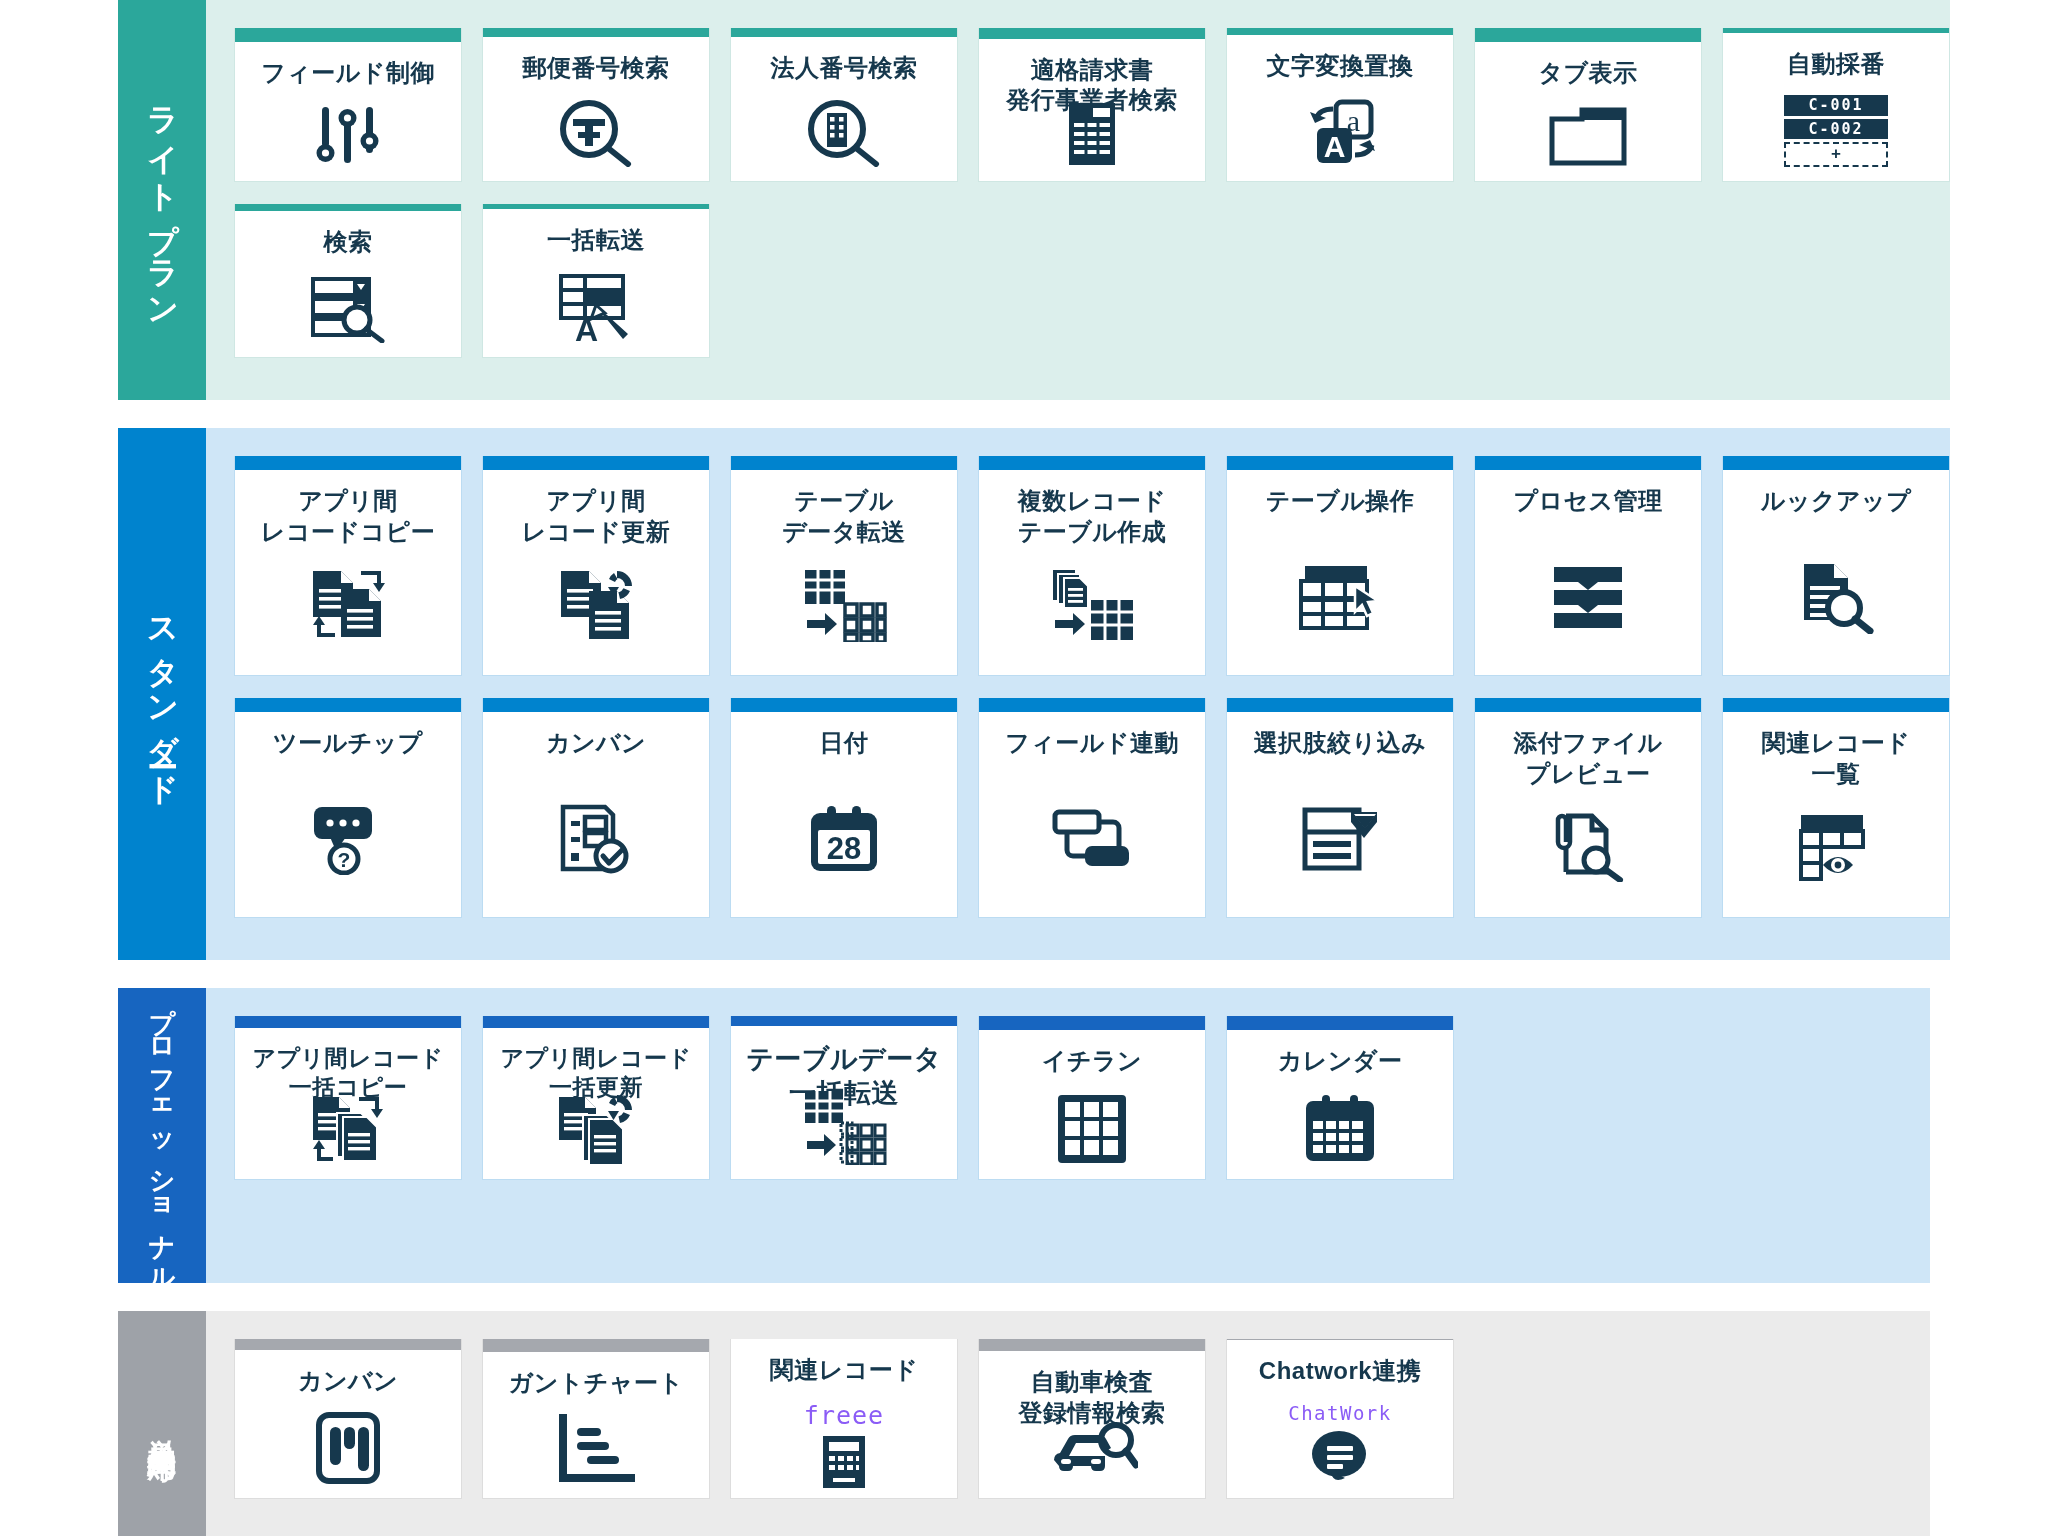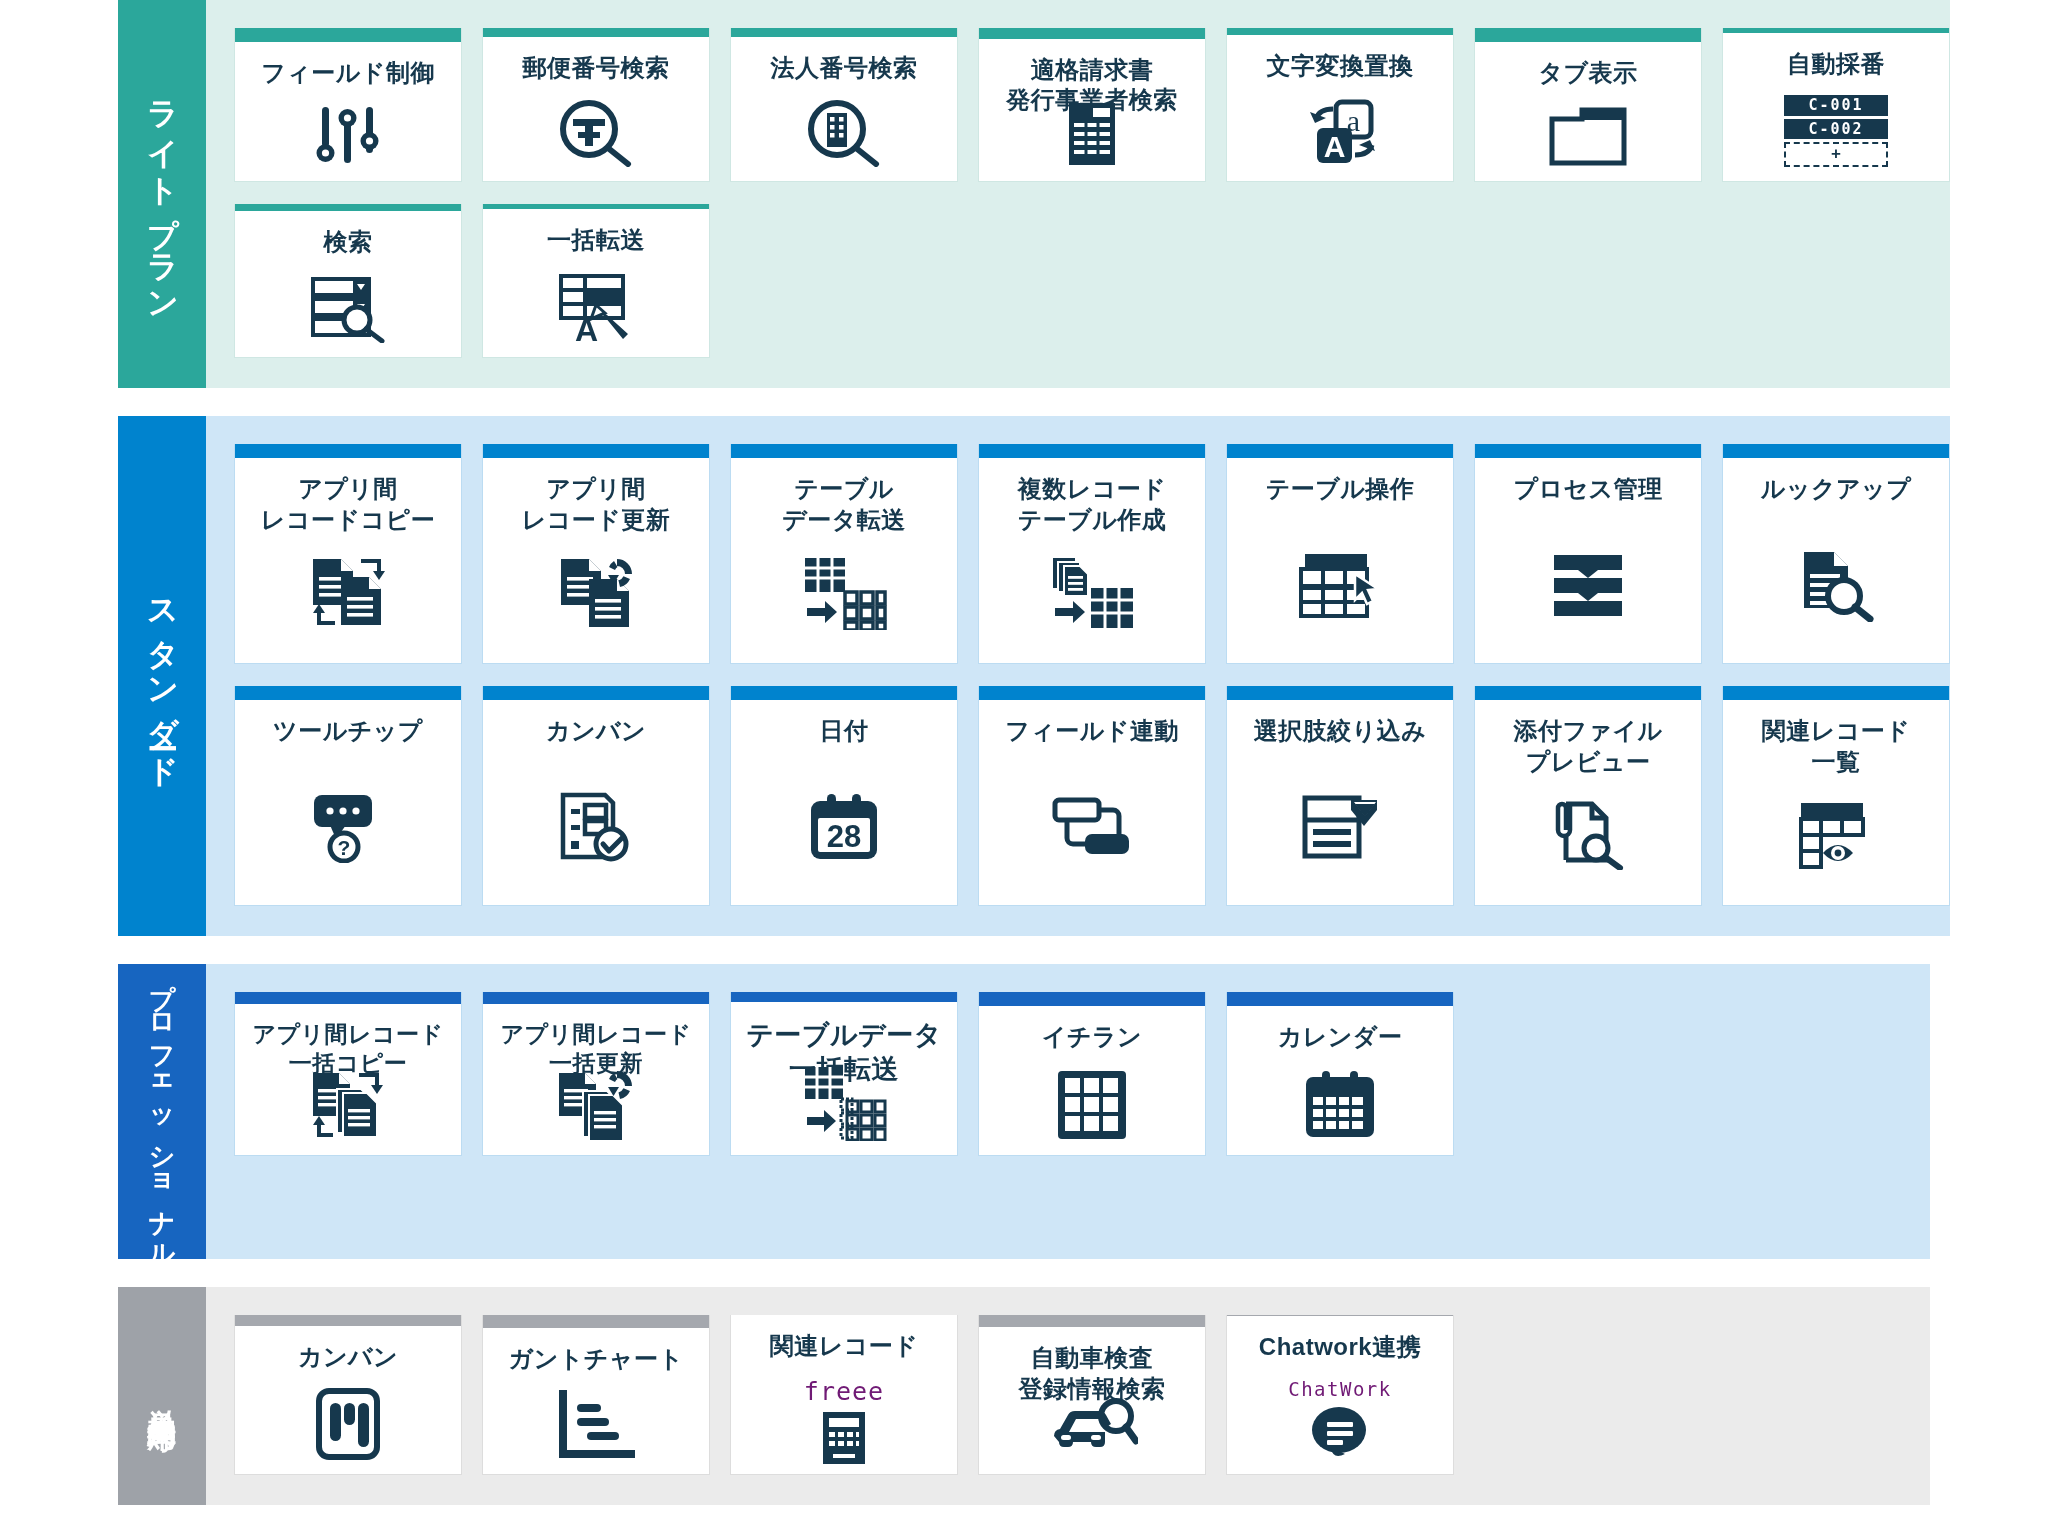--- a/index.html
+++ b/index.html
@@ -16,21 +16,21 @@
 
   .sec-label{
     width:88px;flex:0 0 88px;
     display:flex;align-items:center;justify-content:center;
     color:#ffffff;font-weight:700;
     font-size:31px;letter-spacing:3px;
     writing-mode:vertical-rl;
     text-orientation:upright;
     line-height:1.05;
   }
-  .sec-body{flex:1 1 auto;padding:28px 0 30px 0;}
+  .sec-body{flex:1 1 auto;padding:28px 0 42px 0;}
 
   .row{display:flex;gap:20px;margin-left:28px;}
   .row + .row{margin-top:22px;}
 
   
   .card{
     width:228px;
     background:#ffffff;
     border:1px solid #d7e6ea;
     border-top:none;
@@ -94,21 +94,21 @@
     padding:1px 16px;line-height:1.25;
     min-width:104px;text-align:center;box-sizing:border-box;
   }
   .autonum .plus{
     border:2px dashed #16384d;color:#16384d;
     font-size:17px;font-weight:700;line-height:1.1;
     padding:1px 16px;min-width:104px;text-align:center;box-sizing:border-box;
   }
   .wordmark{
     font-family:"DejaVu Sans Mono","Liberation Mono",monospace;
-    font-size:25px;letter-spacing:1px;color:#701a75;
+    font-size:25px;letter-spacing:1px;color:#8b5cf6;
     text-align:center;margin-bottom:4px;font-weight:400;
   }
   .wordmark.small{font-size:19px;letter-spacing:1.5px;}
   .ico.stack{flex-direction:column;}
 </style>
 </head>
 <body>
 
 <div class="board">
 

